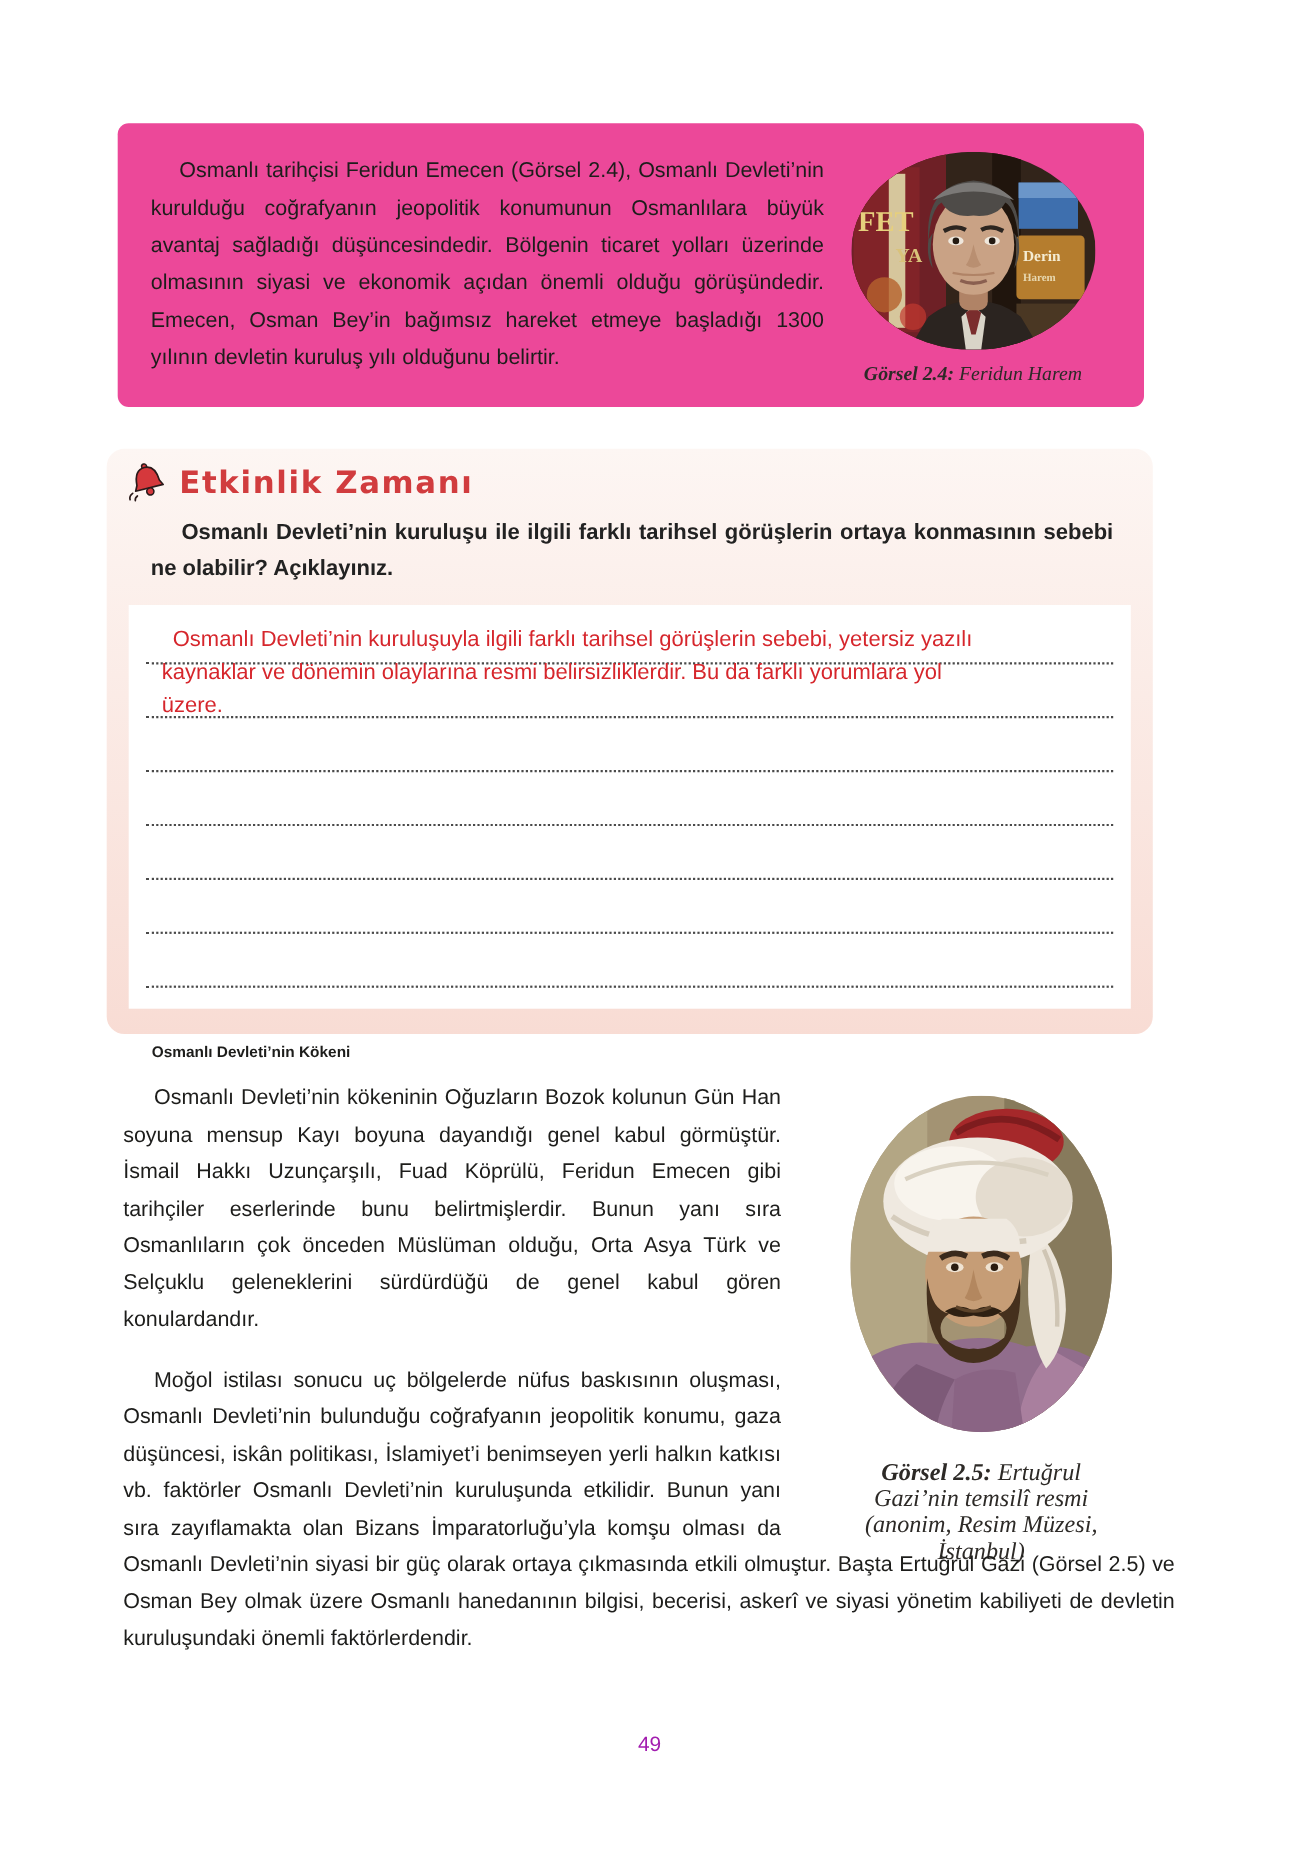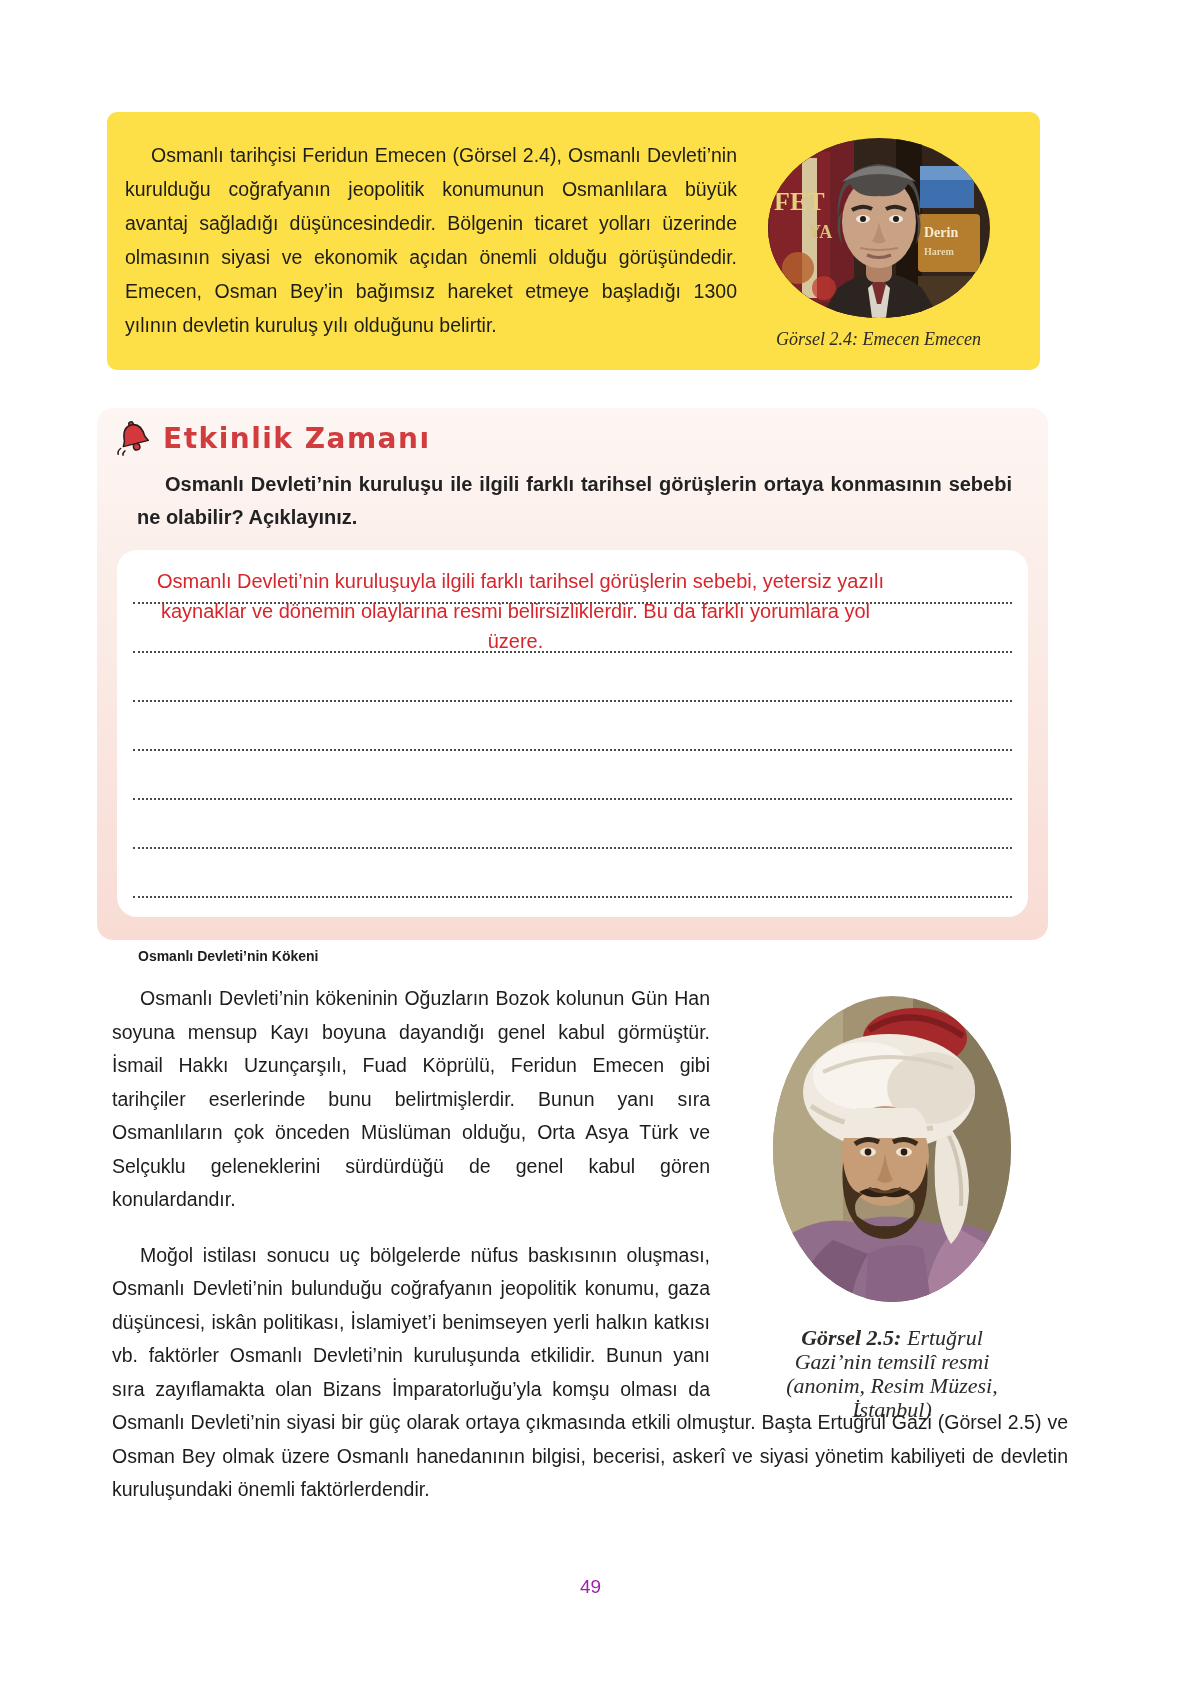--- a/index.html
+++ b/index.html
@@ -1,42 +1,42 @@
 <!DOCTYPE html>
 <html lang="tr"><head>
 <meta charset="utf-8">
 <style>
   html,body{margin:0;padding:0;background:#ffffff;}
   .page{position:relative;width:1181px;height:1683px;background:#ffffff;
         font-family:"Liberation Sans",sans-serif;color:#1d1d1b;overflow:hidden;}
 
   
   .intro-box{position:absolute;left:107px;top:112px;width:933px;height:258px;
-             background:#fde047;border-radius:10px;box-sizing:border-box;
-             padding:26px 20px 12px 18px;display:flex;}
+             background:#ec4899;border-radius:10px;box-sizing:border-box;
+             padding:26px 20px 12px 30px;display:flex;}
   .intro-text{margin:0;width:612px;font-size:19.5px;line-height:34px;
               text-align:justify;text-indent:26px;color:#1d1d1b;}
   .intro-fig{flex:1;display:flex;flex-direction:column;align-items:center;}
   .photo-1{width:222px;height:180px;border-radius:50%;overflow:hidden;flex:none;}
   .figcap{margin-top:10px;font-family:"Liberation Serif",serif;font-style:italic;
           font-size:18px;line-height:23px;text-align:center;color:#2d2a27;width:230px;}
-  .figcap b{font-weight:normal;margin-top:40px;}
+  .figcap b{font-weight:bold;margin-top:40px;}
 
   
   .activity{position:absolute;left:97px;top:408px;width:951px;height:532px;
             border-radius:16px;background:linear-gradient(180deg,#fdf6f3 0%,#f8dcd4 100%);
             box-sizing:border-box;}
   .act-header{display:flex;align-items:center;margin:8px 0 0 16px;height:44px;}
   .bell{width:42px;height:42px;flex:none;}
   .act-title{font-family:"DejaVu Sans",sans-serif;font-size:28px;font-weight:bold;
              color:#d13c3e;letter-spacing:1.5px;margin-left:8px;}
   .act-question{margin:8px 36px 0 40px;font-size:20px;font-weight:bold;line-height:33px;
                 text-align:justify;text-indent:28px;color:#222222;}
   .answer-box{position:relative;margin:16px auto 0;width:911px;height:367px;
-              background:#ffffff;border-radius:20px;text-align:center;}
+              background:#ffffff;border-radius:0;}
   .ruled{position:absolute;left:16px;right:16px;height:0;border-bottom:2.5px dotted #4a4a4a;}
   .ruled:nth-of-type(1){top:52px;}  .ruled:nth-of-type(2){top:101px;}
   .ruled:nth-of-type(3){top:150px;} .ruled:nth-of-type(4){top:199px;}
   .ruled:nth-of-type(5){top:248px;} .ruled:nth-of-type(6){top:297px;}
   .ruled:nth-of-type(7){top:346px;}
   .answer-text{position:absolute;left:30px;top:16px;font-size:20px;line-height:30px;
                color:#d6262c;white-space:nowrap;}
   .answer-text div:first-child{margin-left:10px;}
 
   
@@ -99,21 +99,21 @@
           <ellipse cx="128" cy="81" rx="7" ry="4" fill="#efe7dc"></ellipse>
           <circle cx="95" cy="81" r="3" fill="#241a12"></circle>
           <circle cx="128" cy="81" r="3" fill="#241a12"></circle>
 
           <path d="M111 84 Q108 98 104 103 Q111 108 118 103 Q114 98 111 84" fill="#b98f71"></path>
           <path d="M99 117 Q111 122 123 117" stroke="#8a5f50" stroke-width="3" fill="none"></path>
           <path d="M92 110 Q111 114 130 110" stroke="#b08366" stroke-width="2" fill="none"></path>
         </svg>
       </div>
       <figcaption class="figcap">
-        <b>Görsel 2.4:</b><span> Emecen Emecen</span>
+        <b>Görsel 2.4:</b><span> Feridun Harem</span>
       </figcaption>
     </figure>
   </section>
 
   <section class="activity">
     <div class="act-header">
       <svg class="bell" viewBox="0 0 44 44" xmlns="http://www.w3.org/2000/svg">
         <g transform="rotate(-14 22 20)">
           <circle cx="22" cy="7" r="2.4" fill="#d5383c" stroke="#2a1a1a" stroke-width="1.4"></circle>
           <path d="M22 8 C14.5 8 11.5 14 11 23 L8.5 28 L35.5 28 L33 23 C32.5 14 29.5 8 22 8 Z" fill="#d5383c" stroke="#2a1a1a" stroke-width="1.6" stroke-linejoin="round"></path>

